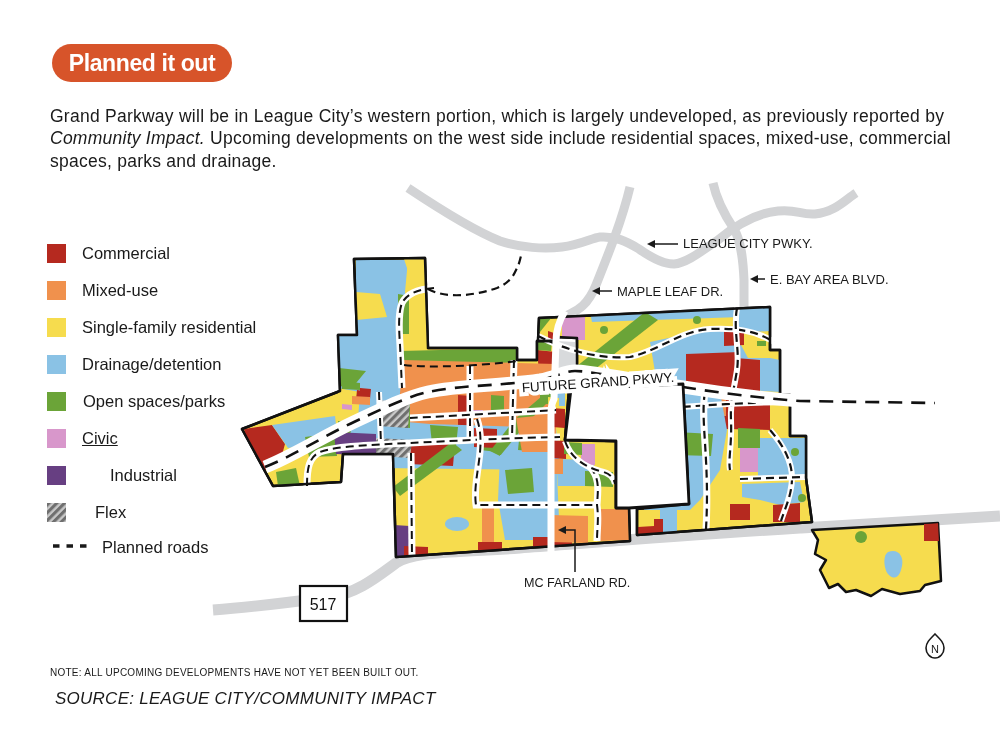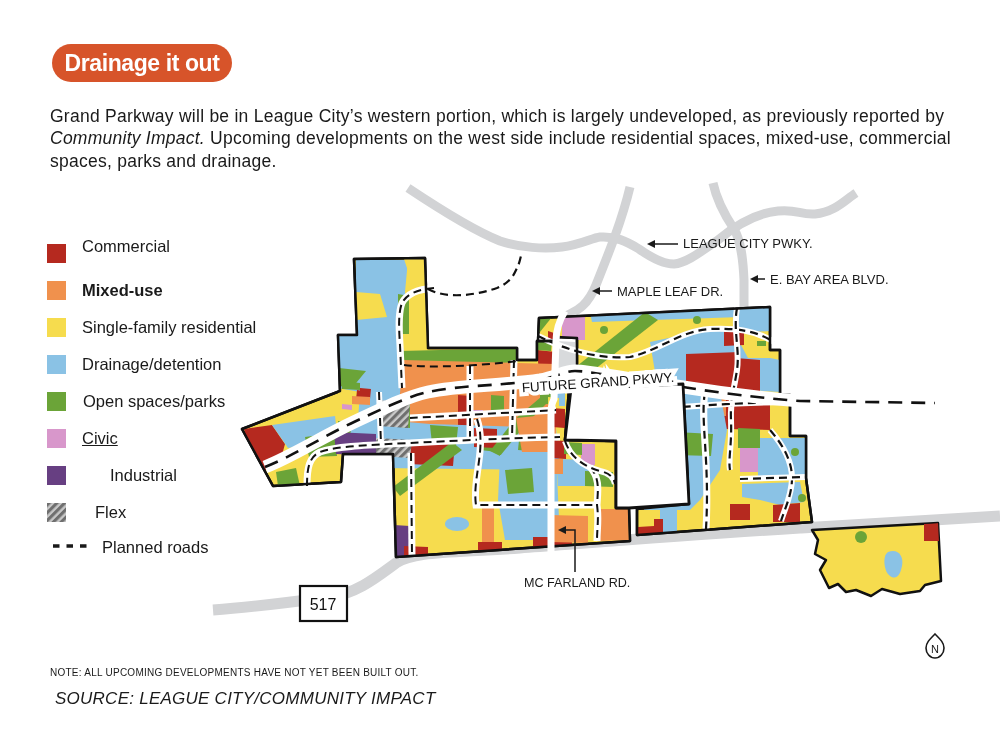--- a/index.html
+++ b/index.html
@@ -333,36 +333,36 @@
     <text x="323" y="610" font-size="16" text-anchor="middle" fill="#111">517</text>
   </g>
 
   <g>
     <path d="M935,634 C941,640 944,643 944,648 C944,653.5 940,658 935,658 C930,658 926,653.5 926,648 C926,643 929,640 935,634 Z" fill="#fff" stroke="#1a1a1a" stroke-width="1.6"></path>
     <text x="935" y="652.5" font-size="11" text-anchor="middle" fill="#1a1a1a">N</text>
   </g>
 </svg>
 
 <div class="abs" style="left:52px;top:44px;width:180px;height:38px;background:#d7542a;border-radius:19px;">
-  <div style="text-align:center;color:#fff;font-weight:bold;font-size:23px;line-height:38px;letter-spacing:-0.4px;">Drainage it out</div>
+  <div style="text-align:center;color:#fff;font-weight:bold;font-size:23px;line-height:38px;letter-spacing:-0.4px;">Planned it out</div>
 </div>
 
 <div class="abs" style="left:50px;top:105px;width:960px;font-size:17.5px;line-height:22.4px;letter-spacing:0.25px;">
 Grand Parkway will be in League City’s western portion, which is largely undeveloped, as previously reported by<br>
 <i>Community Impact.</i> Upcoming developments on the west side include residential spaces, mixed-use, commercial<br>
 spaces, parks and drainage.
 </div>
 
 <div class="abs" style="left:47px;top:234px;font-size:16.5px;white-space:nowrap;">
 
   <div style="position:absolute;left:0;top:10px;width:19px;height:19px;background:#b5291f;"></div>
-  <div style="position:absolute;left:35px;top:3px;">Commercial</div>
+  <div style="position:absolute;left:35px;top:10px;">Commercial</div>
 
   <div style="position:absolute;left:0;top:47px;width:19px;height:19px;background:#f0914d;"></div>
-  <div style="position:absolute;left:35px;top:47px;font-weight:bold;">Mixed-use</div>
+  <div style="position:absolute;left:35px;top:47px;">Mixed-use</div>
 
   <div style="position:absolute;left:0;top:84px;width:19px;height:19px;background:#f6dc4e;"></div>
   <div style="position:absolute;left:35px;top:84px;">Single-family residential</div>
 
   <div style="position:absolute;left:0;top:121px;width:19px;height:19px;background:#8ac2e5;"></div>
   <div style="position:absolute;left:35px;top:121px;">Drainage/detention</div>
 
   <div style="position:absolute;left:0;top:158px;width:19px;height:19px;background:#6ba438;"></div>
   <div style="position:absolute;left:36px;top:158px;">Open spaces/parks</div>
 

